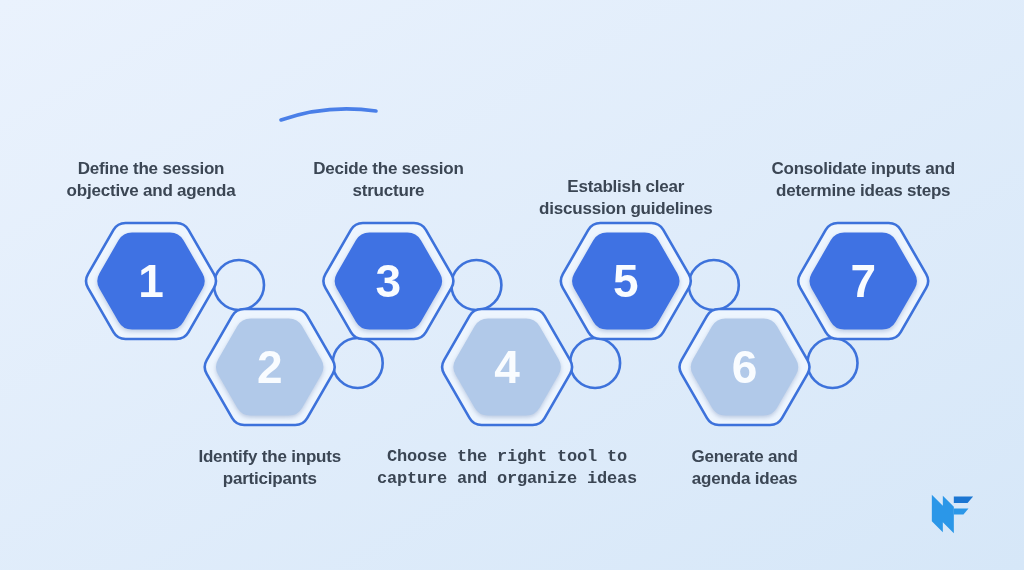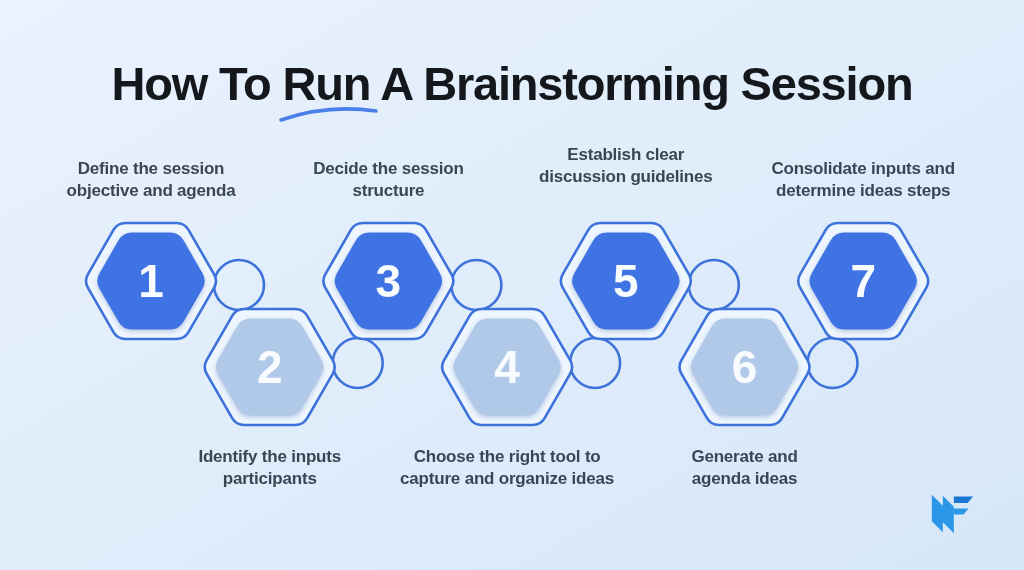--- a/index.html
+++ b/index.html
@@ -31,21 +31,20 @@
     text-anchor:middle;
   }
   .hex-inner{filter:drop-shadow(0 2px 2px rgba(70,100,160,0.30));}
   .logo{position:absolute;left:928px;top:492px;width:48px;height:44px;}
 </style>
 </head>
 <body>
 
 <div class="canvas">
 
-  <h1 class="title">How To Run A Brainstorming Session</h1>
 
   <svg class="swoosh" width="108" height="24" viewBox="0 0 108 24">
     <path d="M6,19 Q52,3 101,10" fill="none" stroke="var(--underline,#4A7FE8)" stroke-width="3.6" stroke-linecap="round"></path>
   </svg>
 
   <svg id="scene" width="1024" height="570" viewBox="0 0 1024 570">
       <circle cx="239.0" cy="285.0" r="25" fill="none" stroke="var(--hex-outline)" stroke-width="2.6"></circle>
       <circle cx="357.7" cy="363.0" r="25" fill="none" stroke="var(--hex-outline)" stroke-width="2.6"></circle>
       <circle cx="476.4" cy="285.0" r="25" fill="none" stroke="var(--hex-outline)" stroke-width="2.6"></circle>
       <circle cx="595.1" cy="363.0" r="25" fill="none" stroke="var(--hex-outline)" stroke-width="2.6"></circle>
@@ -74,23 +73,23 @@
       <text x="863.2" y="297" class="num">7</text>
     </svg>
 
   <div id="labels">
       <div class="step-label" style="left: 1px; top: 158px;">Define the session
 objective and agenda</div>
       <div class="step-label" style="left: 119.7px; top: 446px;">Identify the inputs
 participants</div>
       <div class="step-label" style="left: 238.4px; top: 158px;">Decide the session
 structure</div>
-      <div class="step-label" style="left: 357.1px; top: 446px;">Choose the right tool to
+      <div class="step-label" style="left: 357.1px; top: 446px; font-family: Liberation Mono, monospace;">Choose the right tool to
 capture and organize ideas</div>
-      <div class="step-label" style="left: 475.8px; top: 144px;">Establish clear
+      <div class="step-label" style="left: 475.8px; top: 176px;">Establish clear
 discussion guidelines</div>
       <div class="step-label" style="left: 594.5px; top: 446px;">Generate and
 agenda ideas</div>
       <div class="step-label" style="left: 713.2px; top: 158px;">Consolidate inputs and
 determine ideas steps</div>
     </div>
 
   <svg class="logo" viewBox="0 0 104 96">
     <path d="M8,6 L32,30 L32,8 L56,32 L56,90 L32,66 L32,88 L8,64 Z" fill="var(--logo-primary,#2B97E8)"></path>
     <path d="M56,10 L98,10 L86,24 L56,24 Z" fill="var(--logo-accent,#1B76D2)"></path>

